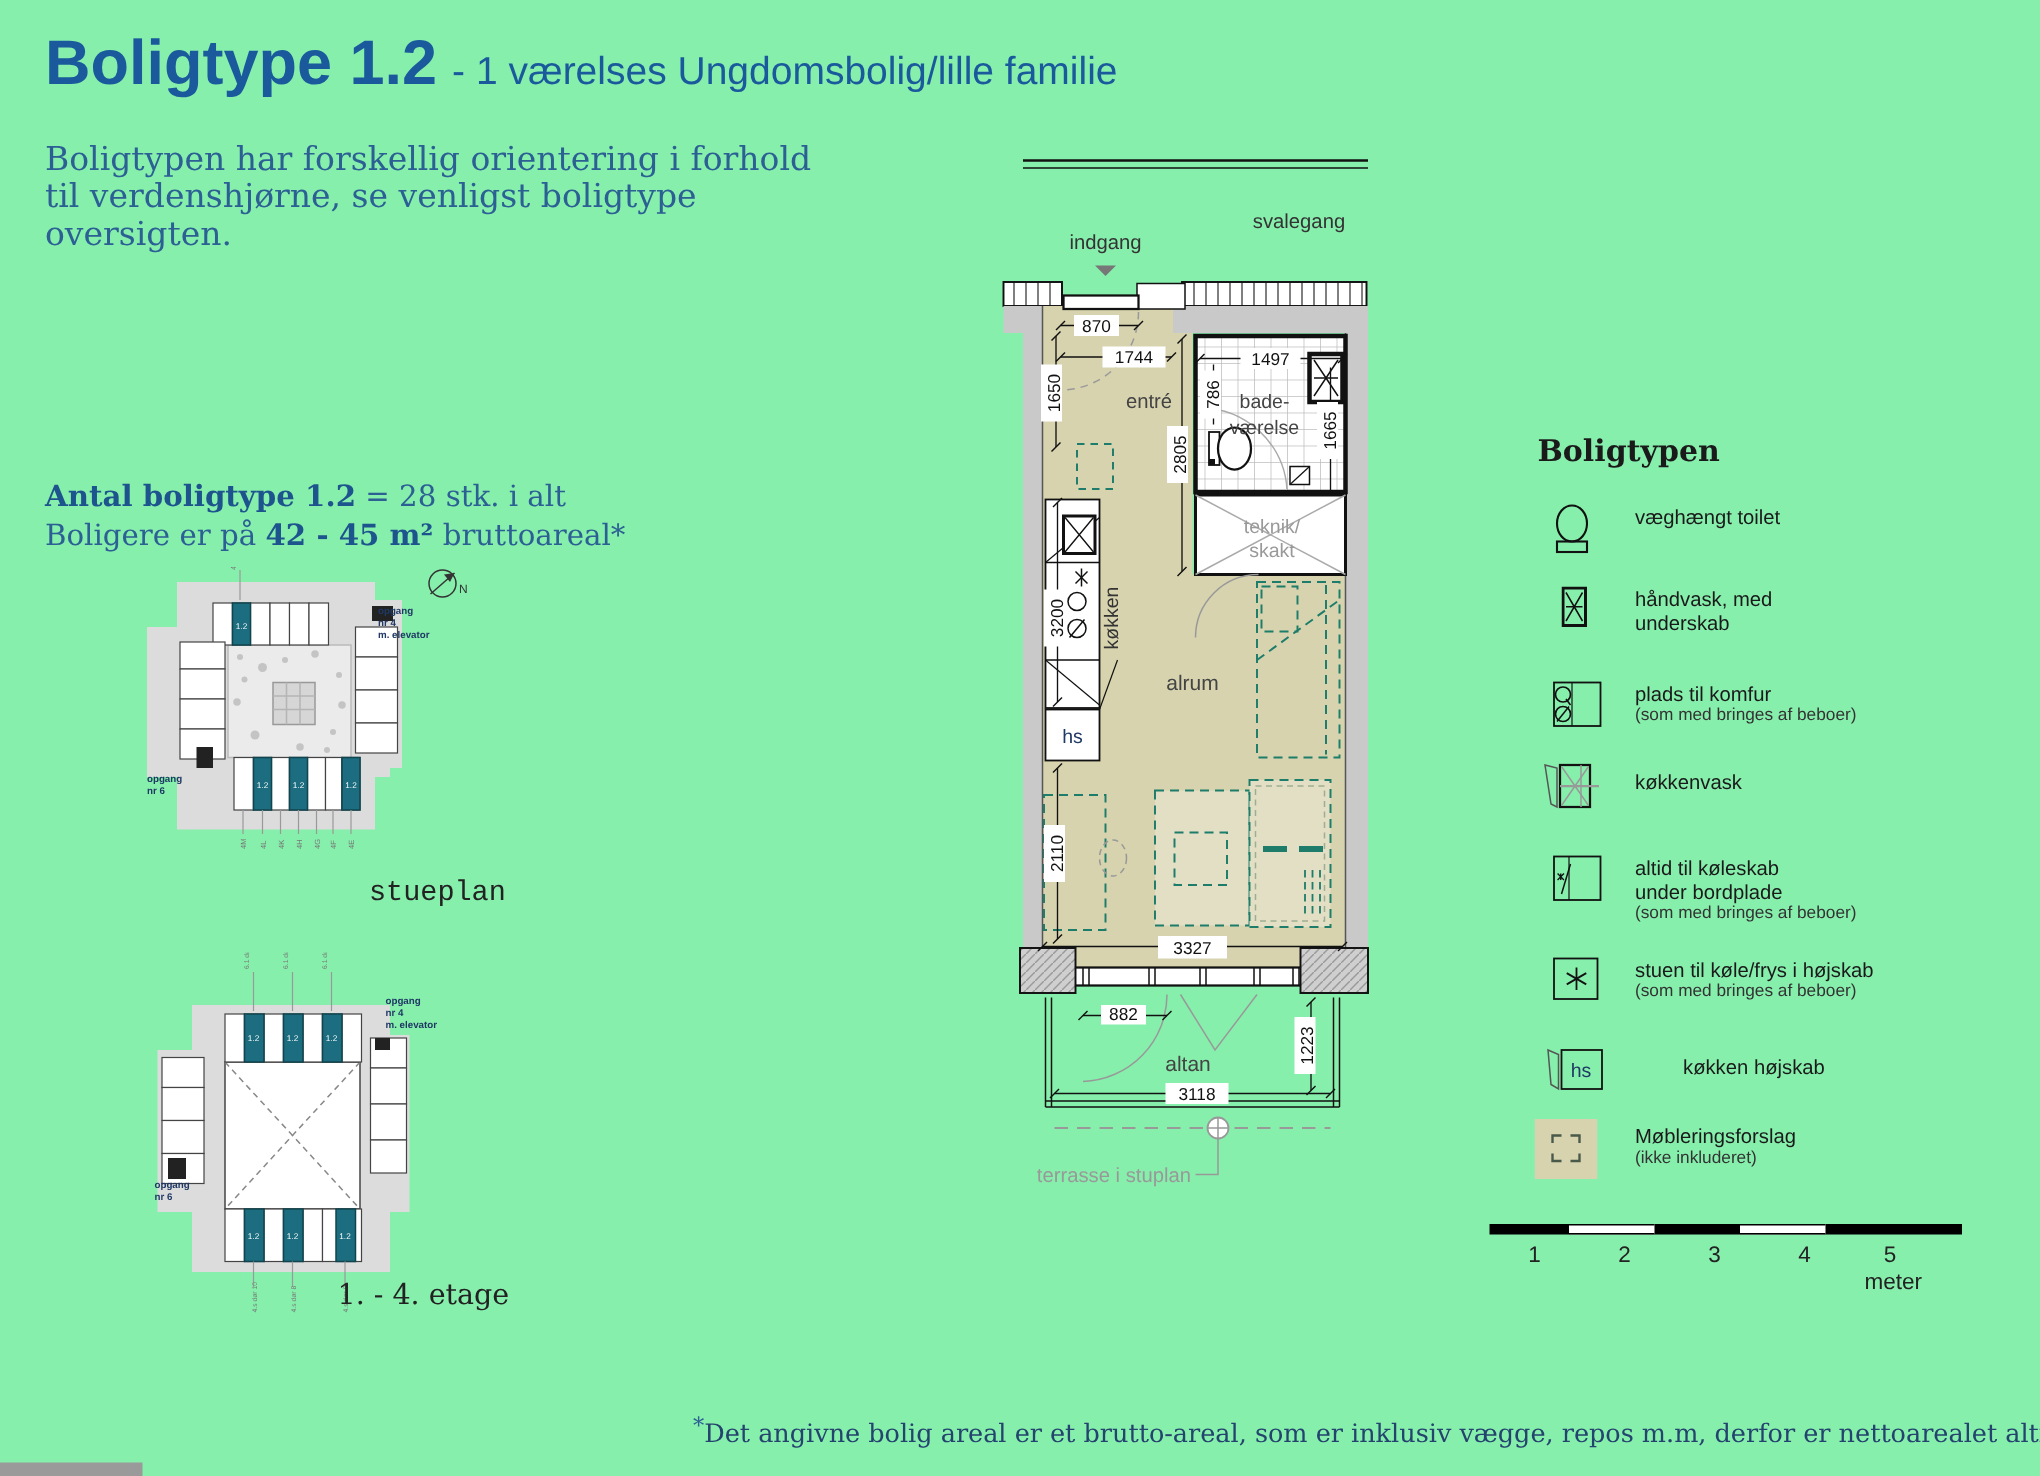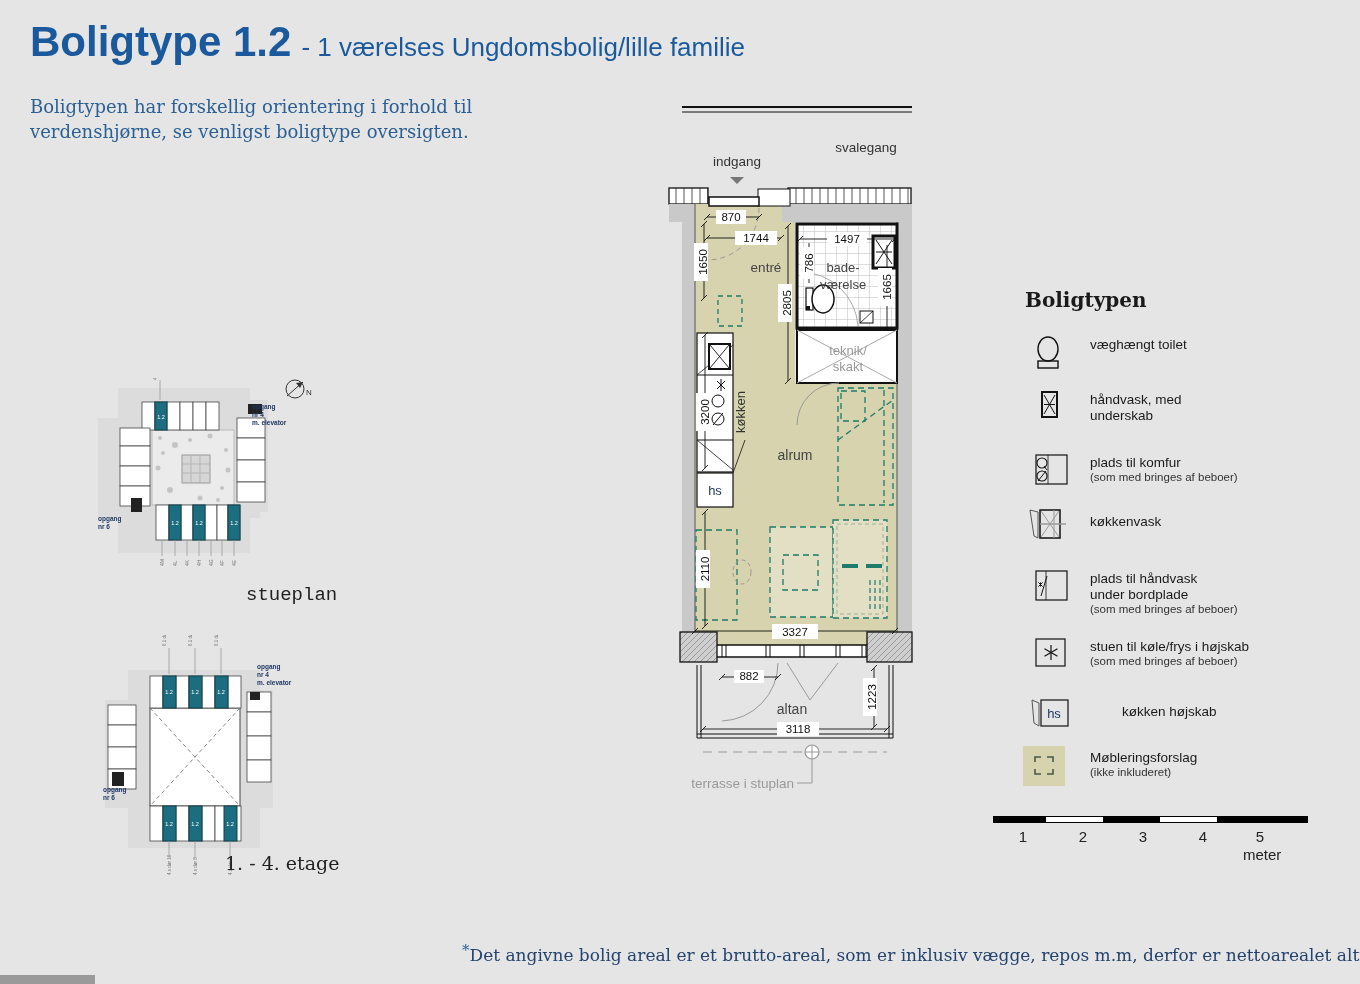--- a/index.html
+++ b/index.html
@@ -1,24 +1,24 @@
 <!DOCTYPE html>
 <html><head>
 <meta charset="utf-8">
 <style>
   html,body{margin:0;padding:0;background:#fff;}
-  #page{position:relative;width:1360px;height:984px;background:#e5e5e5;overflow:hidden;
+  #page{position:relative;width:1360px;height:984px;background:#86efac;overflow:hidden;
         font-family:"Liberation Sans",sans-serif;}
   
   #title-row{position:absolute;left:30px;top:18px;white-space:nowrap;}
   #title-main{font-family:"Liberation Sans",sans-serif;font-size:42px;font-weight:bold;color:#1a5a9c;letter-spacing:0px;}
   #title-sub{font-family:"Liberation Sans",sans-serif;font-size:26px;color:#1a5a9c;margin-left:10px;}
   
   .para{position:absolute;left:30px;width:540px;font-family:"DejaVu Serif",serif;
-        font-size:18px;line-height:25px;color:#2c6094;}
+        font-size:22px;line-height:25px;color:#2c6094;}
   #para1{top:94px;}
   #para2{top:170px;}
   #stats{position:absolute;left:30px;top:318px;width:560px;font-family:"DejaVu Serif",serif;
          font-size:19.5px;line-height:26px;color:#2c6094;}
   #stats b{color:#1e548e;}
   
   .caption{position:absolute;font-family:"DejaVu Serif",serif;font-size:19px;color:#222;}
   
   .plansvg{position:absolute;}
   
@@ -47,21 +47,22 @@
 
 <div id="page">
 
   <div id="title-row">
     <span id="title-main">Boligtype 1.2</span><span id="title-sub">- 1 værelses Ungdomsbolig/lille familie</span>
   </div>
 
   <div id="para1" class="para">Boligtypen har forskellig orientering i forhold til verdenshjørne, se venligst boligtype oversigten.</div>
 
   <div id="stats">
-    <br>
+    <span><b>Antal boligtype 1.2</b><span> = 28 stk. i alt</span></span><br>
+    <span><span>Boligere er på </span><b>42 - 45 m²</b><span> bruttoareal*</span></span>
   </div>
 
   <svg class="plansvg" style="left:85px;top:378px;" width="235" height="212" viewBox="85 378 235 212">
     <g>
       <rect x="118" y="388" width="132" height="165" fill="#dcdcdc"></rect>
       <rect x="98" y="418" width="162" height="100" fill="#dcdcdc"></rect>
       <rect x="235" y="400" width="33" height="112" fill="#dcdcdc"></rect>
 
       <rect x="152" y="430" width="82" height="75" fill="#ebebeb" stroke="#bbb" stroke-width="1"></rect>
       <g fill="#c4c4c4">
@@ -568,21 +569,21 @@
     </div>
 
     <div class="leg-item" style="left:15px;top:282px;">
       <svg class="leg-icon" width="34" height="32" viewBox="0 0 34 32">
         <rect x="1" y="1" width="31" height="29" fill="none" stroke="#111" stroke-width="1.2"></rect>
         <line x1="11" y1="1" x2="11" y2="30" stroke="#111" stroke-width="0.8"></line>
         <path d="M4,13 l3,3 M5.5,11.5 l0,6 M2.5,14.5 l6,0" stroke="#111" stroke-width="0.9" transform="rotate(45 5.5 14.5)"></path>
         <line x1="6" y1="26" x2="12" y2="6" stroke="#111" stroke-width="1"></line>
       </svg>
       <div class="leg-text">
-        <div>plads til håndvask</div>
+        <div>altid til køleskab</div>
         <div>under bordplade</div>
         <div class="leg-note">(som med bringes af beboer)</div>
       </div>
     </div>
 
     <div class="leg-item" style="left:15px;top:350px;">
       <svg class="leg-icon" width="32" height="30" viewBox="0 0 32 30">
         <rect x="1" y="1" width="29" height="27" fill="none" stroke="#111" stroke-width="1.2"></rect>
         <g stroke="#111" stroke-width="1.2">
           <line x1="16" y1="7" x2="16" y2="22"></line>

